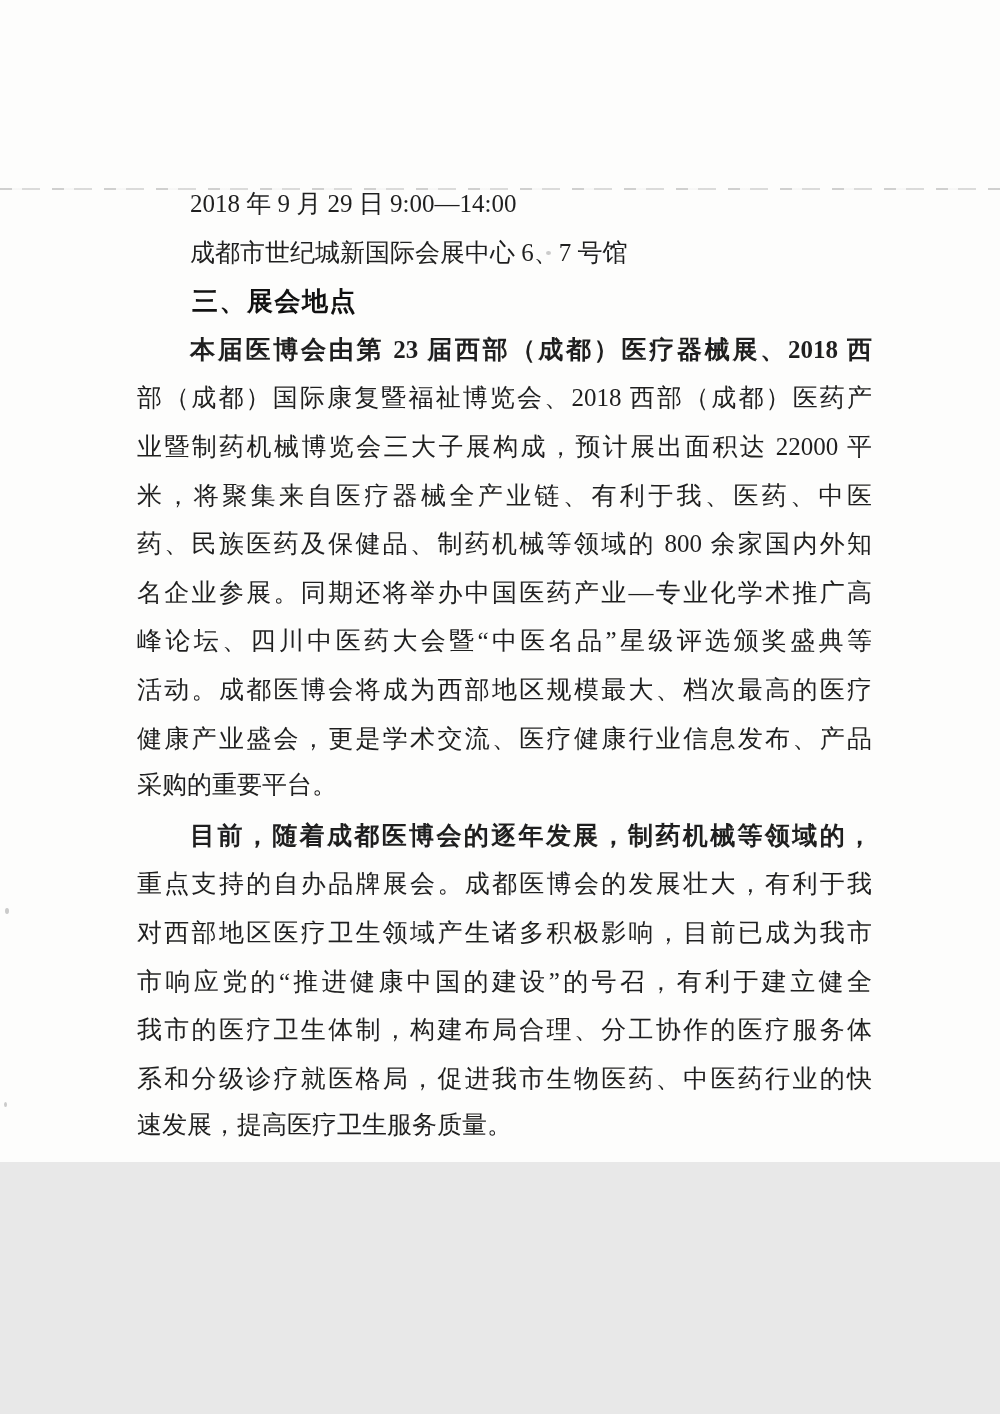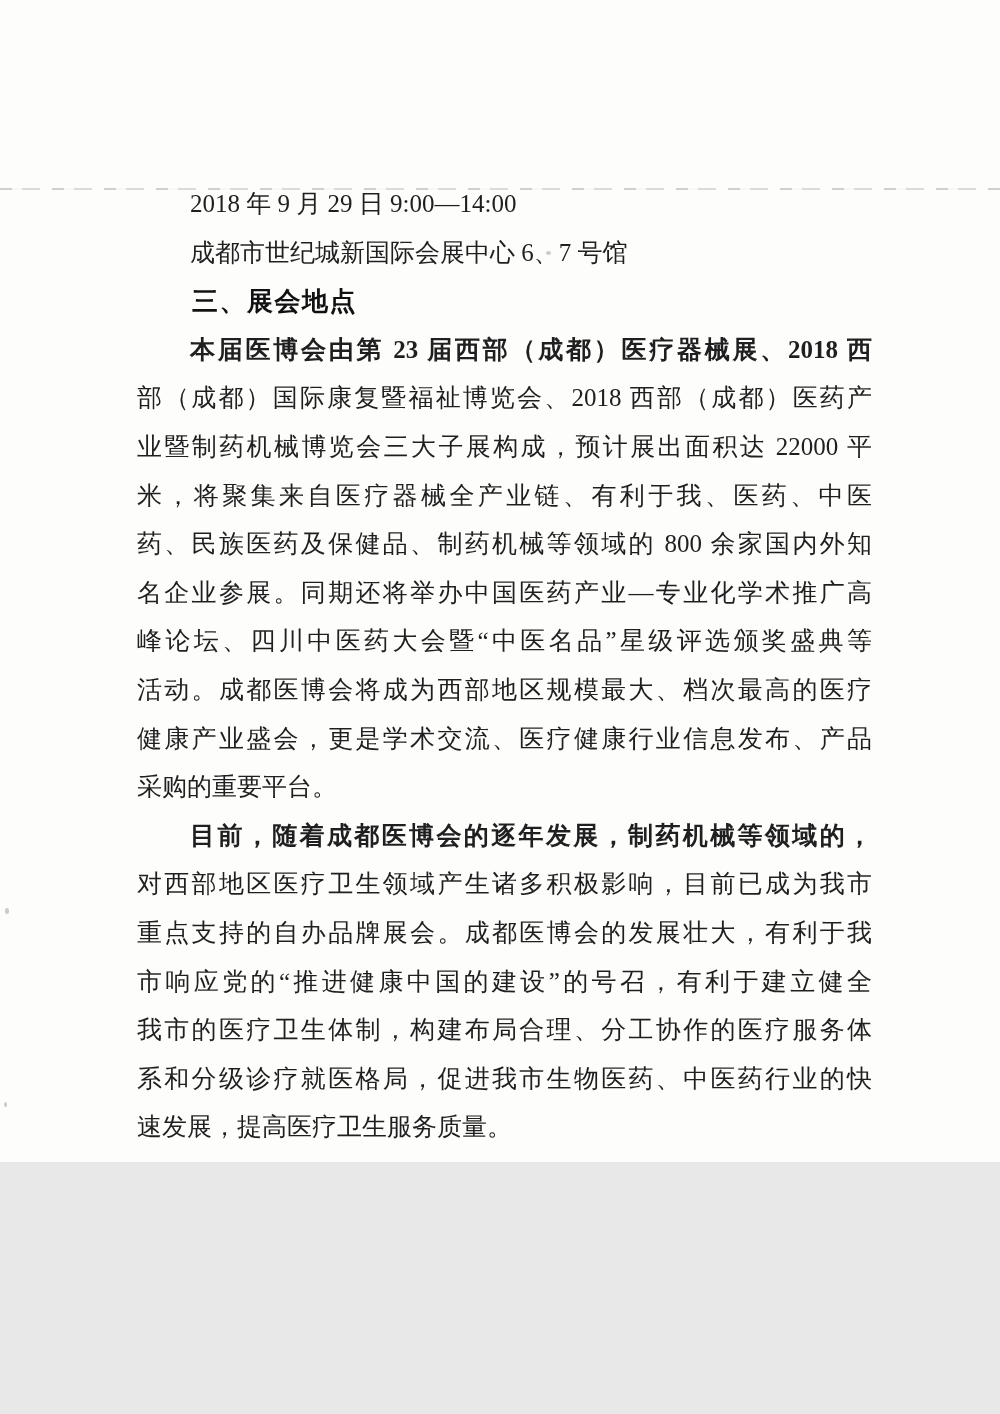--- a/index.html
+++ b/index.html
@@ -50,21 +50,21 @@
   .line {
     height: 48.6px;
     line-height: 48.6px;
     font-size: 25px;
     text-align: justify;
     text-align-last: justify;
     text-justify: inter-character;
     white-space: normal;
   }
   .line.first { padding-left: 53px; font-weight: bold; }
-  .line.last  { text-align: center; text-align-last: left; }
+  .line.last  { text-align: center; text-align-last: left; font-family: Liberation Mono, monospace; }
   .line.plain {
     text-align: left;
     text-align-last: left;
     padding-left: 53px;
   }
   .heading {
     margin: 0;
     padding-left: 55px;
     height: 48.6px;
     line-height: 48.6px;
@@ -114,22 +114,22 @@
       <div class="line">药、民族医药及保健品、制药机械等领域的 800 余家国内外知</div>
       <div class="line">名企业参展。同期还将举办中国医药产业—专业化学术推广高</div>
       <div class="line">峰论坛、四川中医药大会暨“中医名品”星级评选颁奖盛典等</div>
       <div class="line">活动。成都医博会将成为西部地区规模最大、档次最高的医疗</div>
       <div class="line">健康产业盛会，更是学术交流、医疗健康行业信息发布、产品</div>
       <div class="line last">采购的重要平台。</div>
     </div>
 
     <div class="paragraph">
       <div class="line first">目前，随着成都医博会的逐年发展，制药机械等领域的，</div>
+      <div class="line">重点支持的自办品牌展会。成都医博会的发展壮大，有利于我</div>
       <div class="line">对西部地区医疗卫生领域产生诸多积极影响，目前已成为我市</div>
-      <div class="line">重点支持的自办品牌展会。成都医博会的发展壮大，有利于我</div>
       <div class="line">市响应党的“推进健康中国的建设”的号召，有利于建立健全</div>
       <div class="line">我市的医疗卫生体制，构建布局合理、分工协作的医疗服务体</div>
       <div class="line">系和分级诊疗就医格局，促进我市生物医药、中医药行业的快</div>
       <div class="line last">速发展，提高医疗卫生服务质量。</div>
     </div>
 
     <h2 class="heading">四、市响应党的</h2>
 
   </div>
 

